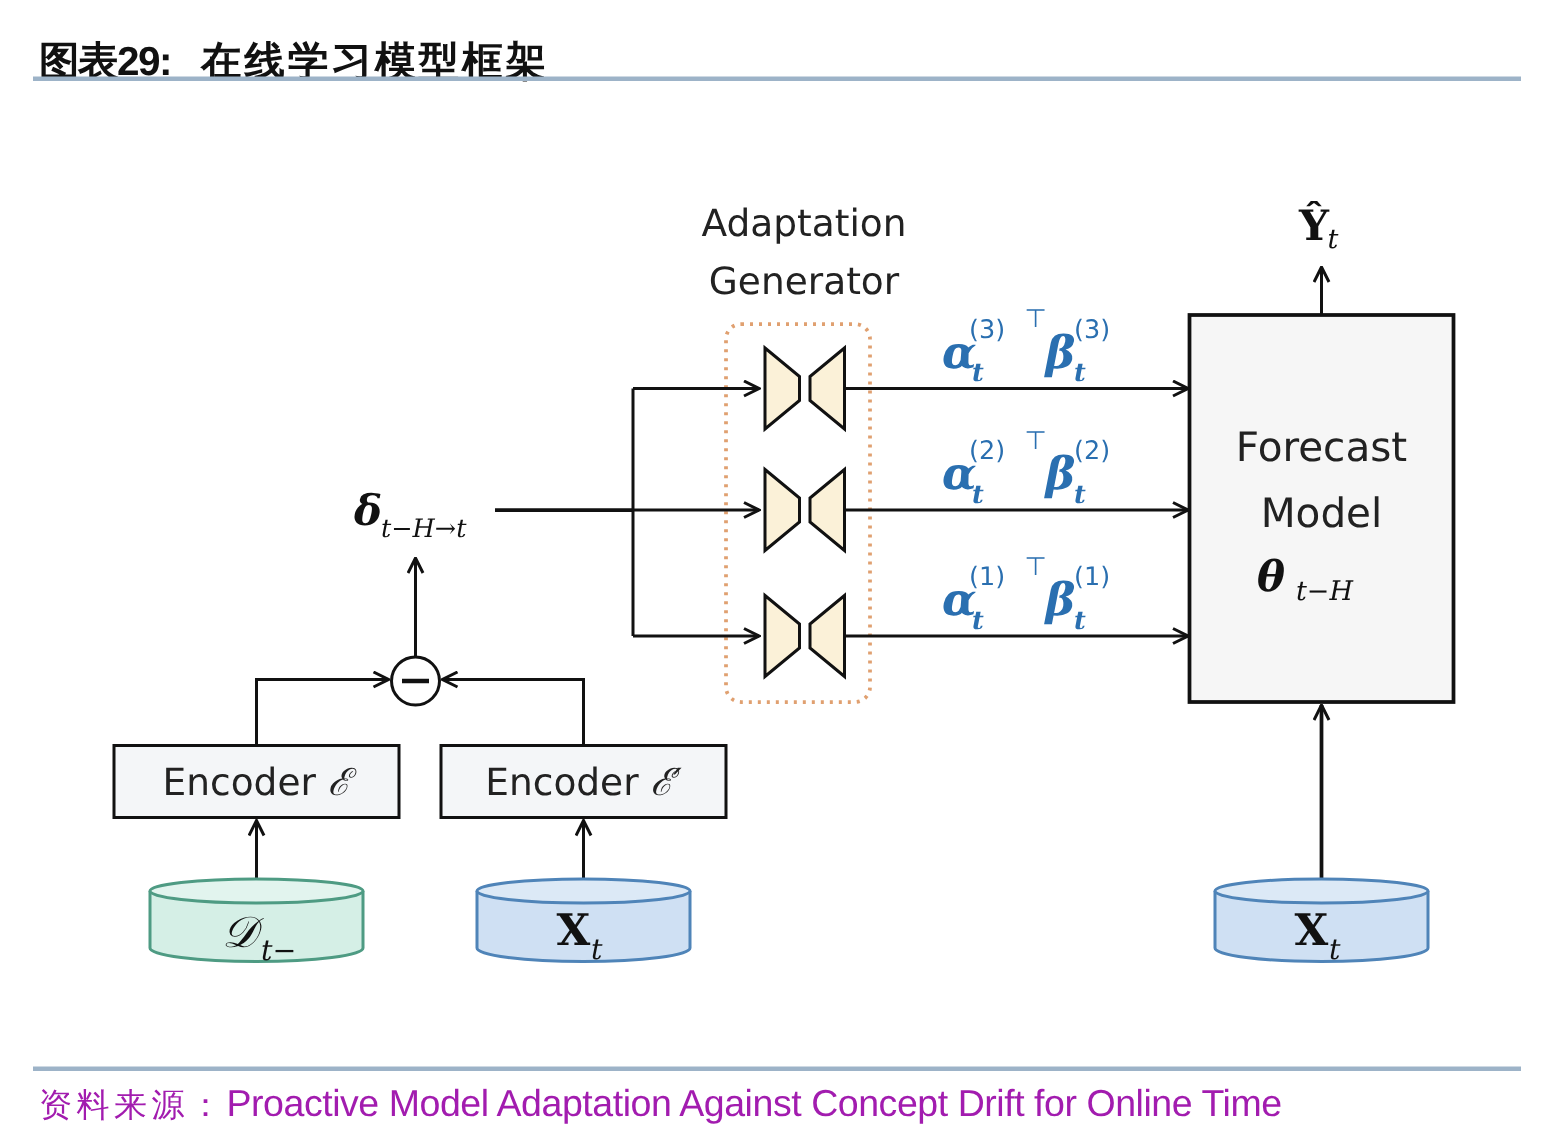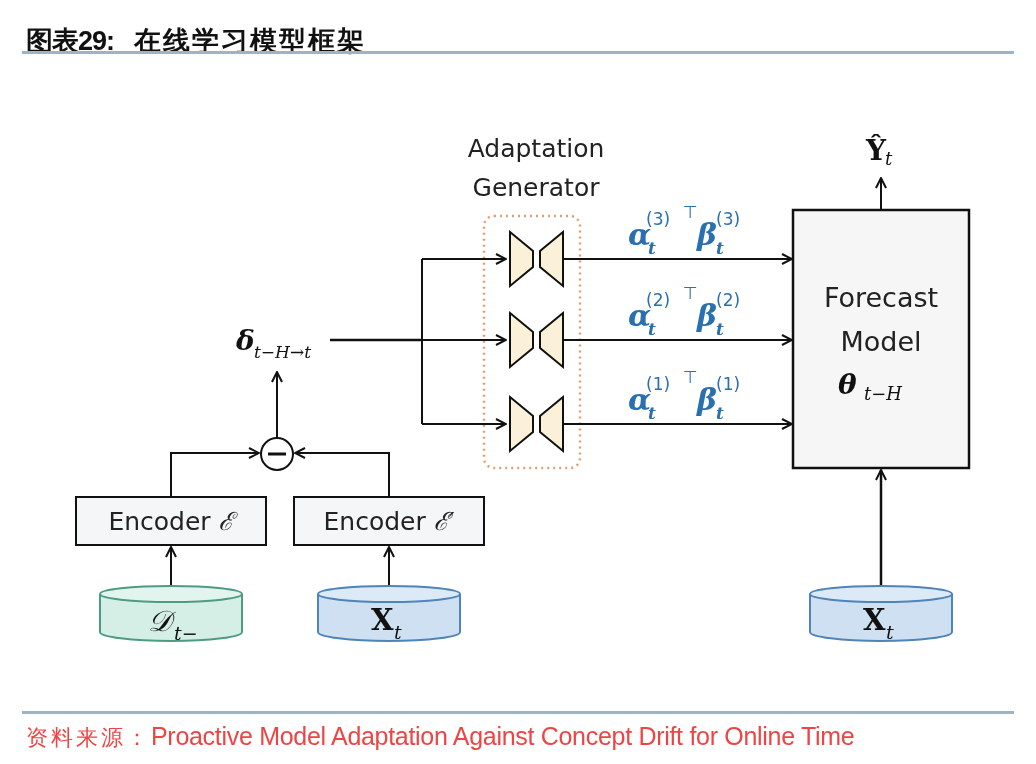--- a/index.html
+++ b/index.html
@@ -7,21 +7,21 @@
   .title {
     position: absolute; left: 26px; top: 10px; height: 40px;
     font-family: "DejaVu Serif", serif; font-weight: bold; font-size: 27px; color: #111;
     letter-spacing: 2px; white-space: nowrap; margin-top: 13px;
   }
   .title .num { font-family: "Liberation Sans", sans-serif; font-weight: bold; letter-spacing: -1px; margin-right: 20px; }
   .rule { position: absolute; left: 22px; right: 22px; height: 3px; background: #9db3c8; }
   .rule.top { top: 51px; }
   .rule.bottom { top: 711px; }
   .source {
-    position: absolute; left: 26px; top: 722px; font-size: 25px; color: #ef4444;
+    position: absolute; left: 26px; top: 722px; font-size: 25px; color: #a21caf;
     font-family: "Liberation Sans", sans-serif; white-space: nowrap; letter-spacing: -0.3px;
   }
   .source .lbl { font-family: "DejaVu Serif", serif; font-size: 22px; letter-spacing: 3px; }
   svg.diagram { position: absolute; left: 0; top: 0; }
   .sans { font-family: "DejaVu Sans", sans-serif; }
   .serif { font-family: "DejaVu Serif", serif; }
 </style>
 </head>
 <body>
 

